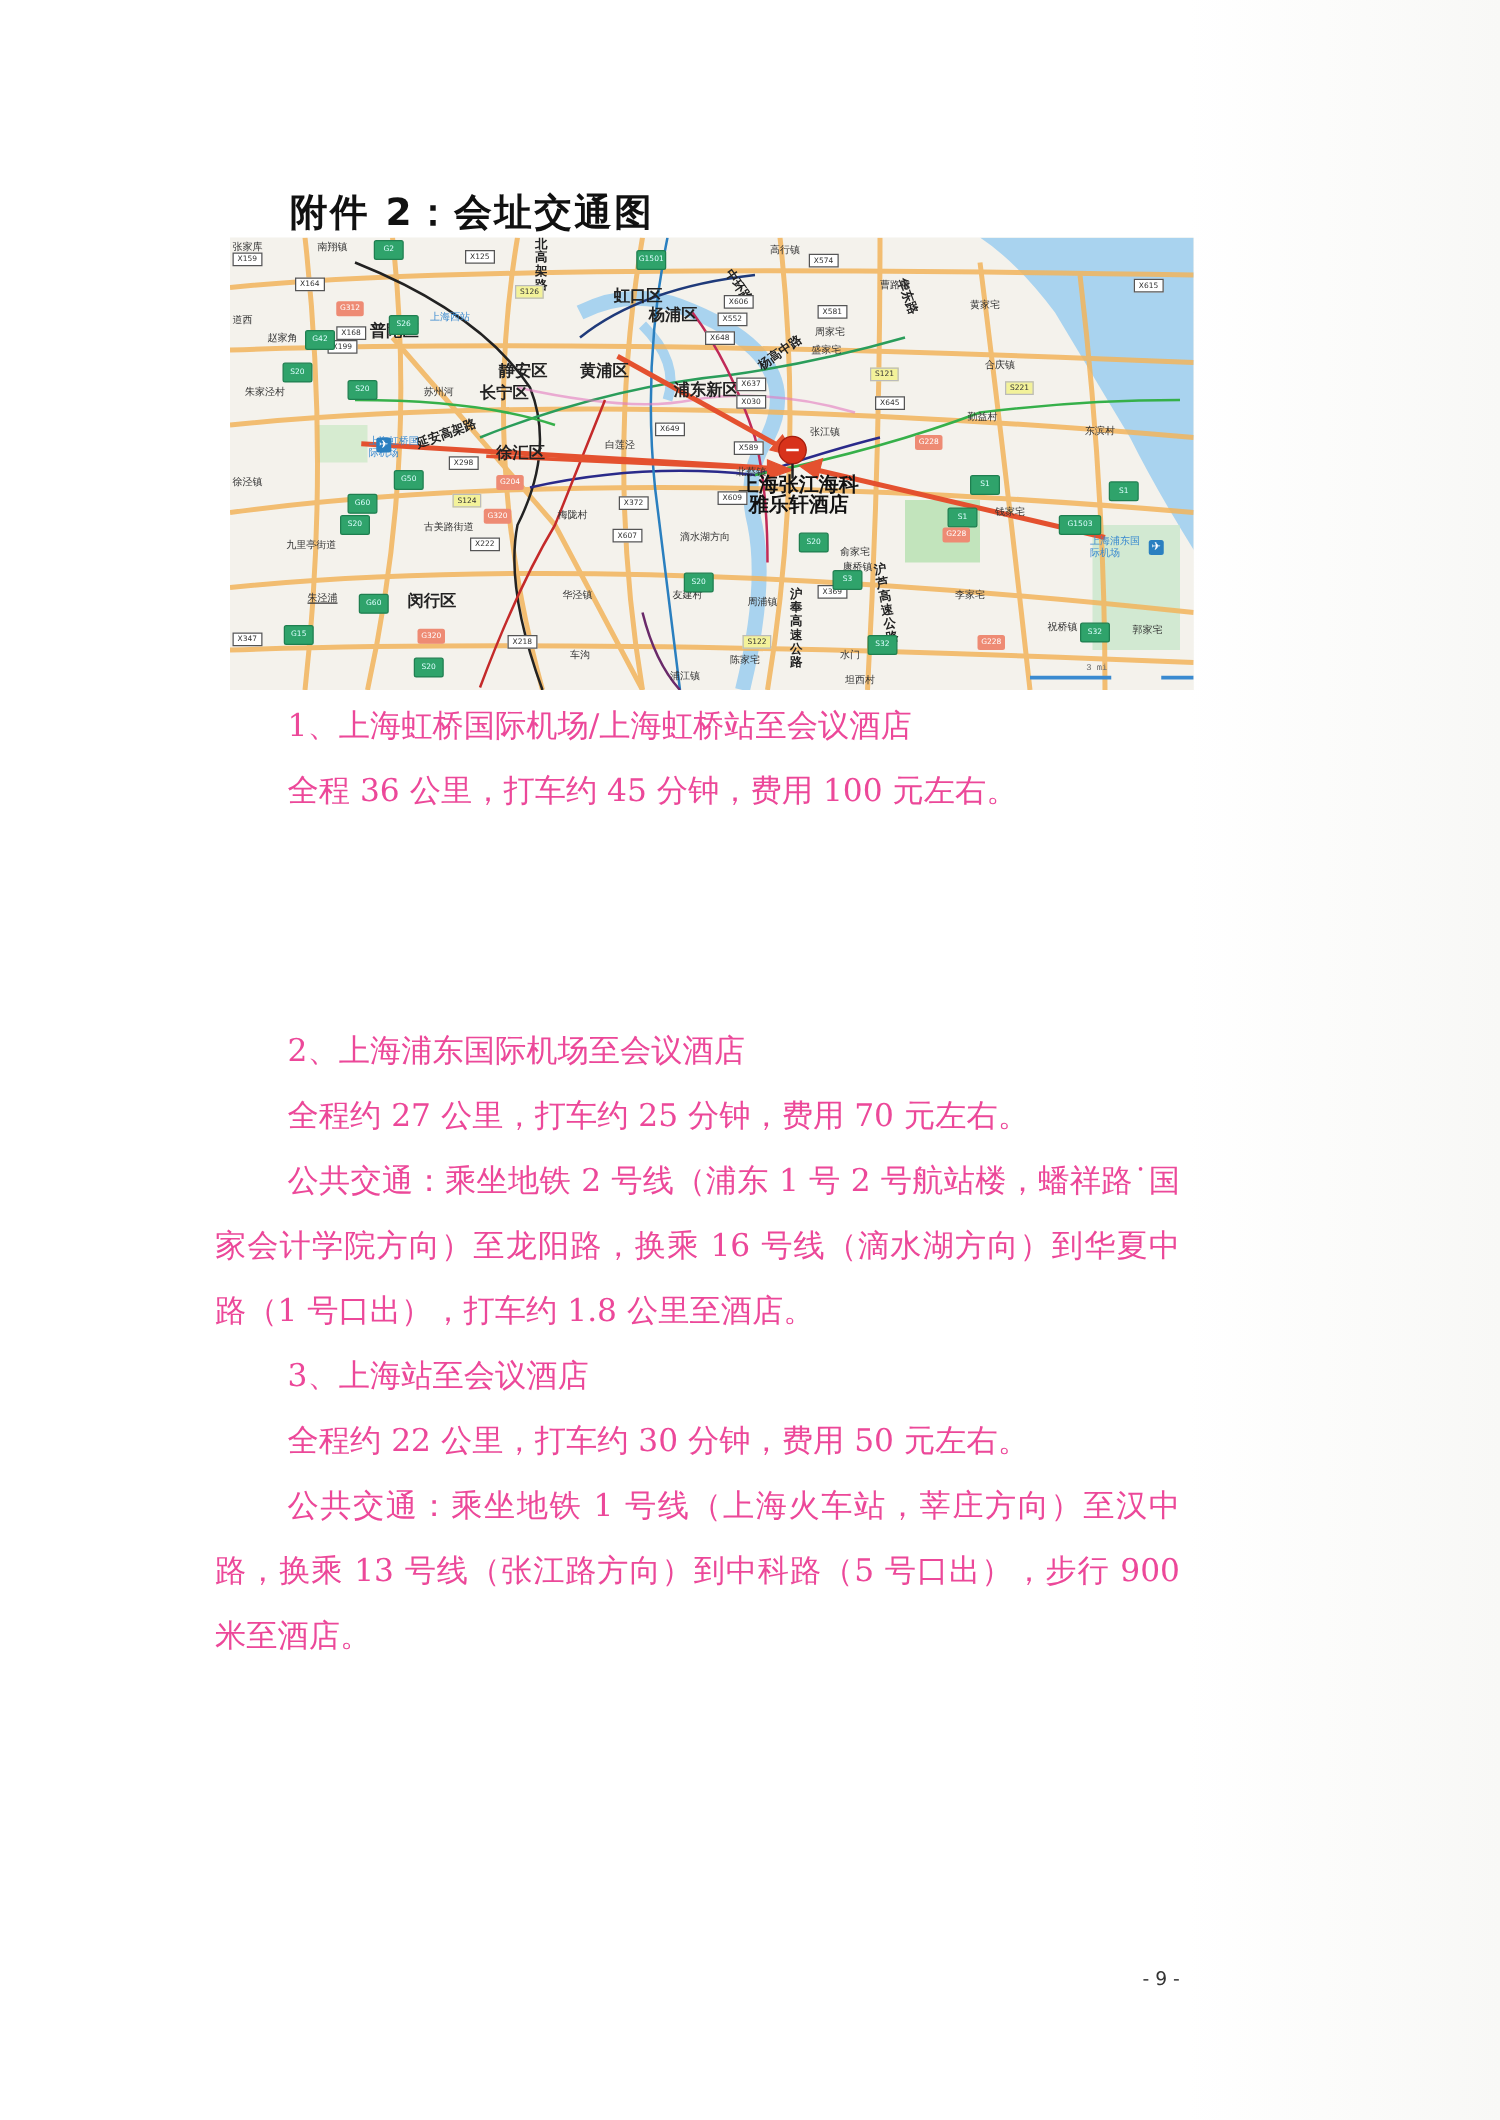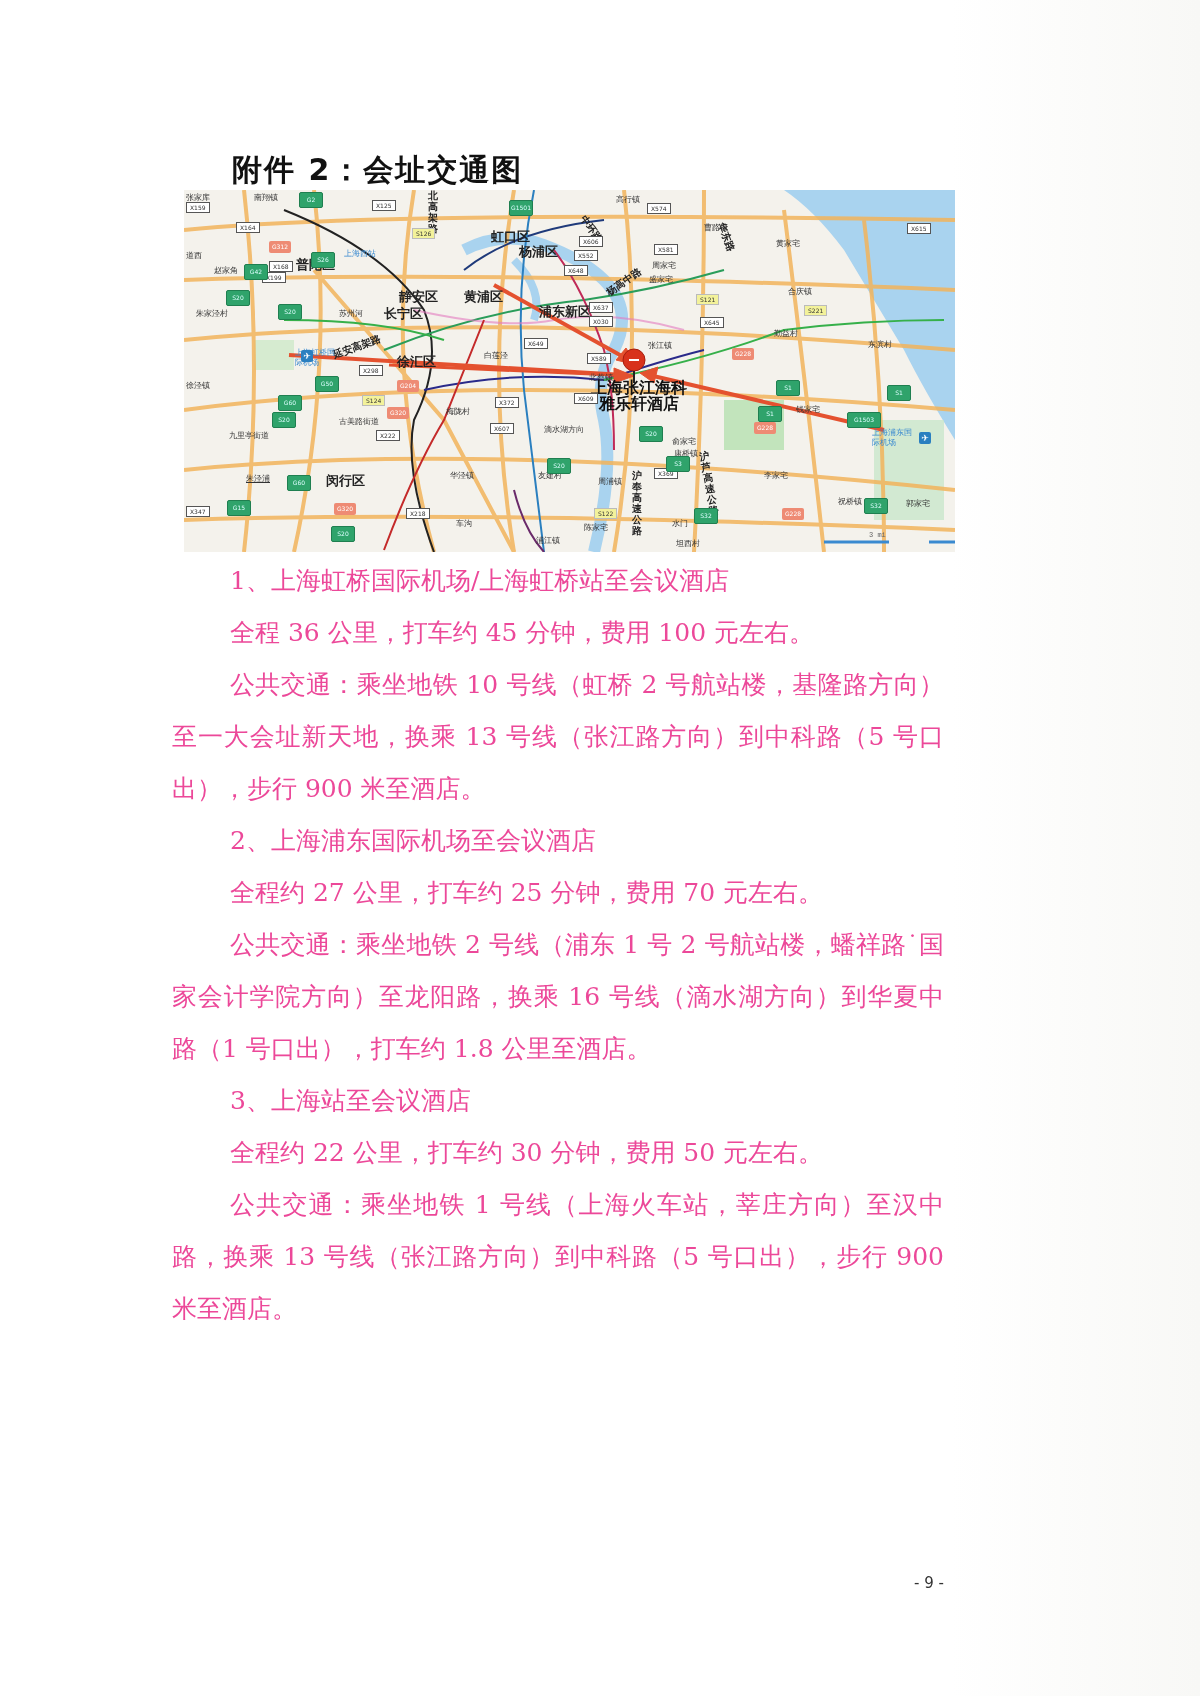--- a/index.html
+++ b/index.html
@@ -232,21 +232,20 @@
   <div class="rshield" style="left:548px;top:158px;">G228</div>
   <div class="rshield" style="left:570px;top:232px;">G228</div>
   <div class="rshield" style="left:598px;top:318px;">G228</div>
 
   <div class="scale" style="left:685px;top:341px;">3 mi</div>
 </div>
 
 <div class="text-block" style="top:555px;">
   <p class="p">1、上海虹桥国际机场/上海虹桥站至会议酒店</p>
   <p class="p">全程 36 公里，打车约 45 分钟，费用 100 元左右。</p>
-  <p class="p">公共交通：乘坐地铁 10 号线（虹桥 2 号航站楼，基隆路方向）至一大会址新天地，换乘 13 号线（张江路方向）到中科路（5 号口出），步行 900 米至酒店。</p>
 </div>
 
 <div class="text-block" style="top:815px;">
   <p class="p">2、上海浦东国际机场至会议酒店</p>
   <p class="p">全程约 27 公里，打车约 25 分钟，费用 70 元左右。</p>
   <p class="p">公共交通：乘坐地铁 2 号线（浦东 1 号 2 号航站楼，蟠祥路˙国家会计学院方向）至龙阳路，换乘 16 号线（滴水湖方向）到华夏中路（1 号口出），打车约 1.8 公里至酒店。</p>
 </div>
 
 <div class="text-block" style="top:1075px;">
   <p class="p">3、上海站至会议酒店</p>

